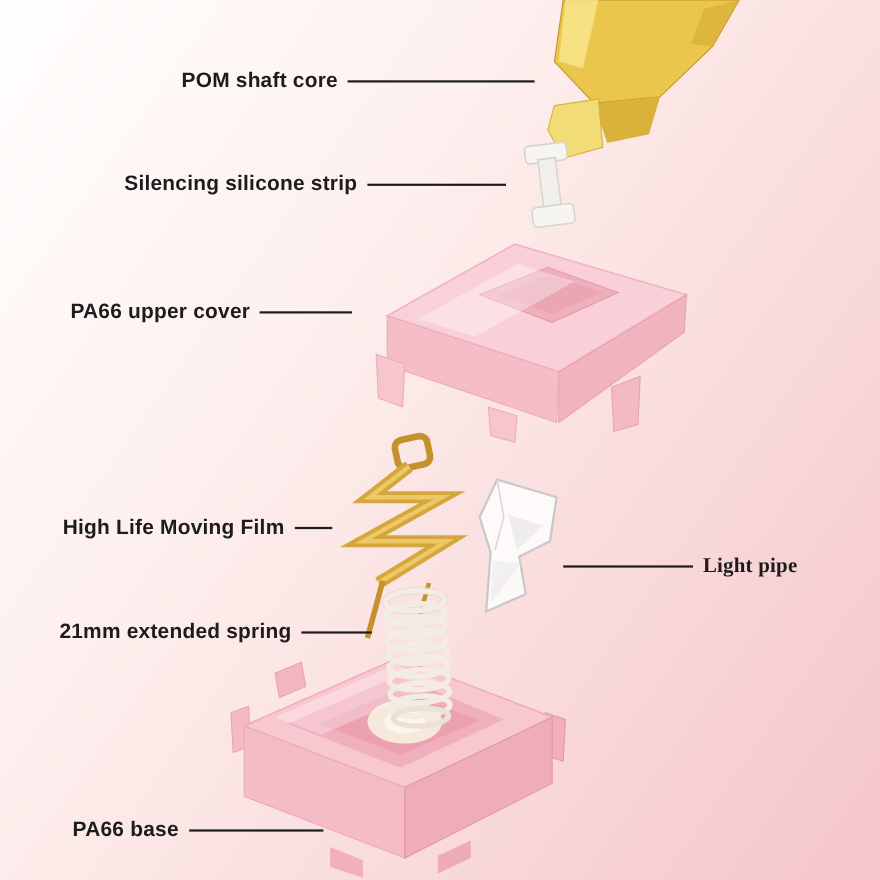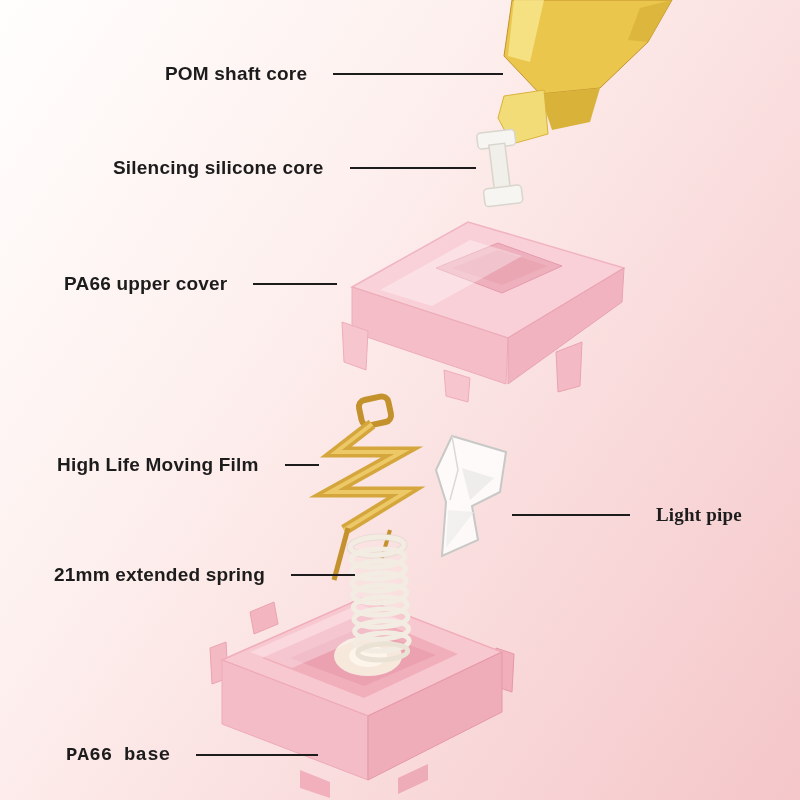--- a/index.html
+++ b/index.html
@@ -13,21 +13,20 @@
   .art{position:absolute;left:0;top:0;}
   .label{
     position:absolute;
     display:flex;
     align-items:center;
     white-space:nowrap;
     font-weight:700;
     font-size:19px;
     color:var(--text,#1c1c1c);
     letter-spacing:.2px;
-    gap:17px;
   }
   .leader{
     height:2.5px;
     background:var(--leader,#1c1c1c);
     flex:0 0 auto;
   }
   .leader.after{margin-left:9px;}
   .leader.before{margin-right:9px;}
 </style>
 </head>
@@ -108,42 +107,42 @@
       <ellipse cx="380" cy="652" rx="25" ry="8" style="fill:none;stroke:#e9e2d5;stroke-width:5"></ellipse>
     </g>
   </svg>
 
   <div class="label" style="left:165px;top:63px;">
     <span>POM shaft core</span>
     <span class="leader after" style="width:170px;"></span>
   </div>
 
   <div class="label" style="left:113px;top:157px;">
-    <span>Silencing silicone core</span>
+    <span>Silencing silicone strip</span>
     <span class="leader after" style="width:126px;"></span>
   </div>
 
   <div class="label" style="left:64px;top:273px;align-items:center;">
     <span>PA66 upper cover</span>
     <span class="leader after" style="width:84px;"></span>
   </div>
 
-  <div class="label" style="left:57px;top:454px;">
+  <div class="label" style="left:57px;top:469px;">
     <span>High Life Moving Film</span>
     <span class="leader after" style="width:34px;"></span>
   </div>
 
   <div class="label" style="left:512px;top:504px;font-family:Liberation Serif, serif;">
     <span class="leader before" style="width:118px;"></span>
     <span>Light pipe</span>
   </div>
 
   <div class="label" style="left:54px;top:564px;text-align:right;">
     <span>21mm extended spring</span>
     <span class="leader after" style="width:64px;"></span>
   </div>
 
-  <div class="label" style="left:66px;top:744px;font-family:Liberation Mono, monospace;">
+  <div class="label" style="left:66px;top:744px;">
     <span>PA66 base</span>
     <span class="leader after" style="width:122px;"></span>
   </div>
 
 </div>
 
 </body></html>

